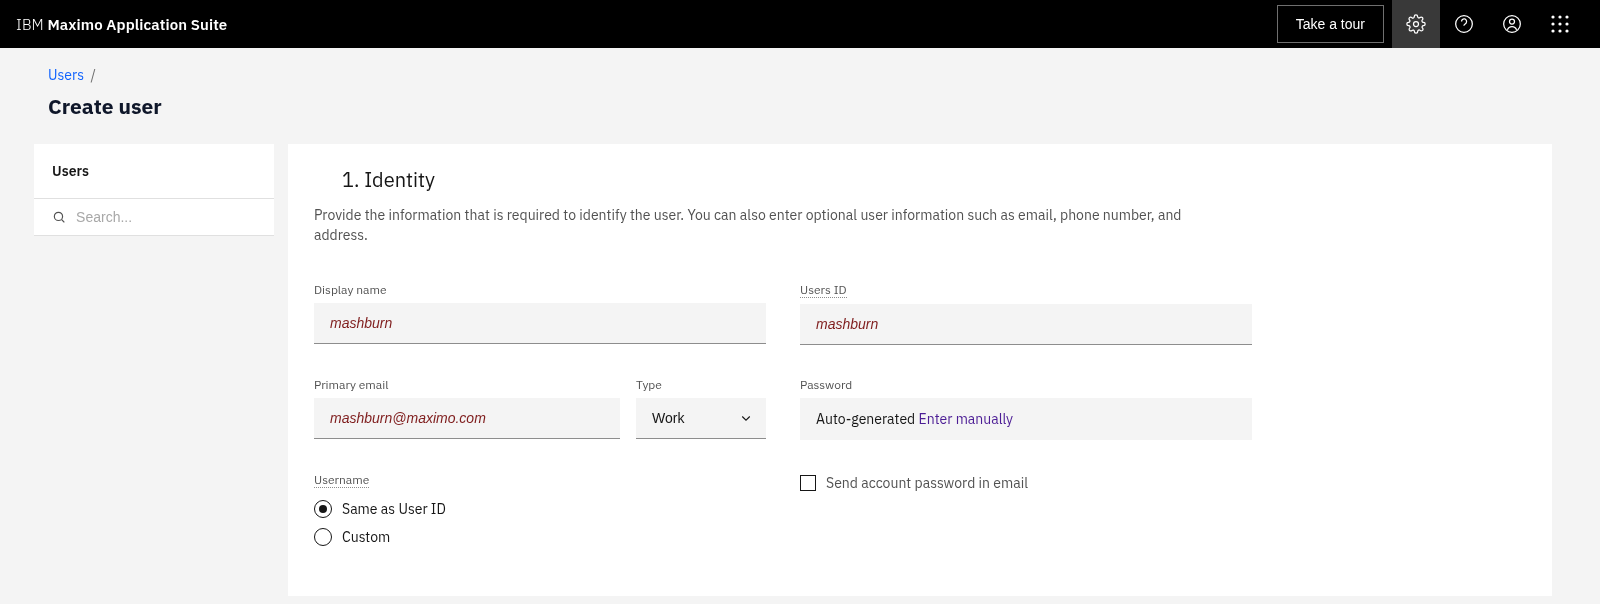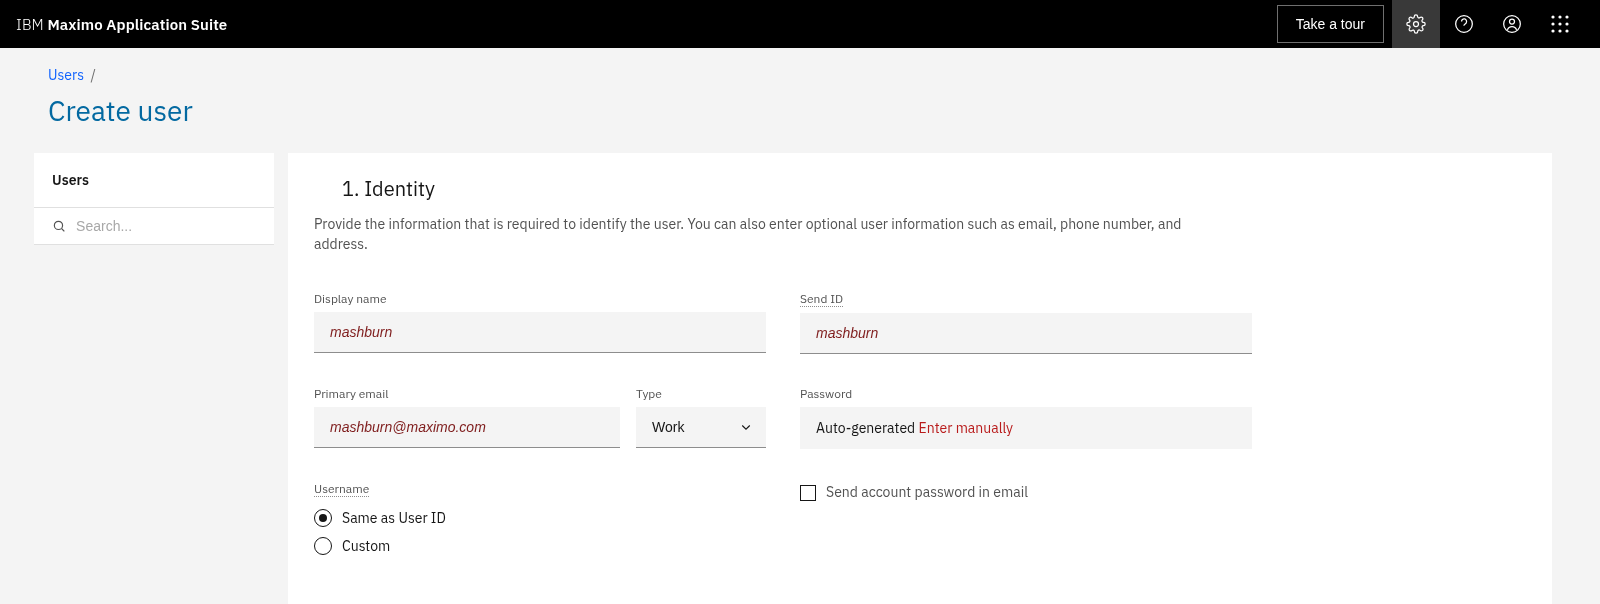--- a/index.html
+++ b/index.html
@@ -43,21 +43,21 @@
     cursor: pointer;
   }
   .header-icon svg { width: 20px; height: 20px; fill: none; stroke: #fff; stroke-width: 1.5; }
   .header-icon.active { background: #393939; }
   .app-switcher svg { fill: #fff; stroke: none; }
 
   
   .page-head { padding: 18px 48px 24px 48px; }
   .breadcrumb { font-size: 14px; color: #6f6f6f; margin-bottom: 8px; }
   .breadcrumb a { color: #0f62fe; text-decoration: none; }
-  .page-title { font-size: 28px; font-weight: 400; color: #0369a1; }
+  .page-title { font-size: 21px; font-weight: 700; color: #0f172a; }
 
   
   .layout { display: flex; gap: 14px; padding: 0 48px 0 34px; align-items: flex-start; }
 
   
   .sidebar {
     width: 240px;
     background: #fff;
     flex-shrink: 0;
   }
@@ -150,34 +150,34 @@
     position: absolute; right: 14px; top: 50%; transform: translateY(-50%);
     width: 12px; height: 12px; stroke: #161616; stroke-width: 1.5; fill: none;
   }
 
   .pwd-field {
     background: #f4f4f4;
     padding: 12px 16px;
     font-size: 14px;
     color: #161616;
   }
-  .pwd-field a { color: #b91c1c; text-decoration: none; margin-top: 24px; }
+  .pwd-field a { color: #4c1d95; text-decoration: none; margin-top: 24px; }
 
   .radio-group { margin-top: 6px; }
   .radio-item { display: flex; align-items: flex-start; gap: 10px; margin-bottom: 10px; cursor: pointer; }
   .radio {
     width: 18px; height: 18px; border: 1px solid #161616; border-radius: 50%;
     display: flex; align-items: center; justify-content: center;
   }
   .radio.checked::after {
     content: ""; width: 8px; height: 8px; background: #161616; border-radius: 50%;
   }
   .radio-label { font-size: 14px; color: #161616; }
 
-  .checkbox-row { display: flex; align-items: flex-end; gap: 10px; margin-top: 4px; }
+  .checkbox-row { display: flex; align-items: center; gap: 10px; margin-top: 4px; }
   .checkbox { width: 16px; height: 16px; border: 1px solid #161616; background: #fff; }
   .checkbox-label { font-size: 14px; color: #525252; }
 
 </style>
 </head>
 <body>
 
 <div class="header">
   <div class="brand">
     <span class="thin">IBM</span>
@@ -245,21 +245,21 @@
   <main class="main">
     <div class="section-title">1. Identity</div>
     <p class="section-desc">Provide the information that is required to identify the user. You can also enter optional user information such as email, phone number, and address.</p>
 
     <div class="form-row">
       <div class="form-col">
         <span class="label">Display name</span>
         <input class="text-input" value="mashburn" style="">
       </div>
       <div class="form-col">
-        <span class="label dotted">Send ID</span>
+        <span class="label dotted">Users ID</span>
         <input class="text-input" value="mashburn" style="">
       </div>
     </div>
 
     <div class="form-row">
       <div class="form-col">
         <div class="email-row">
           <div class="email-col">
             <span class="label">Primary email</span>
             <input class="text-input" value="mashburn@maximo.com" style="">

